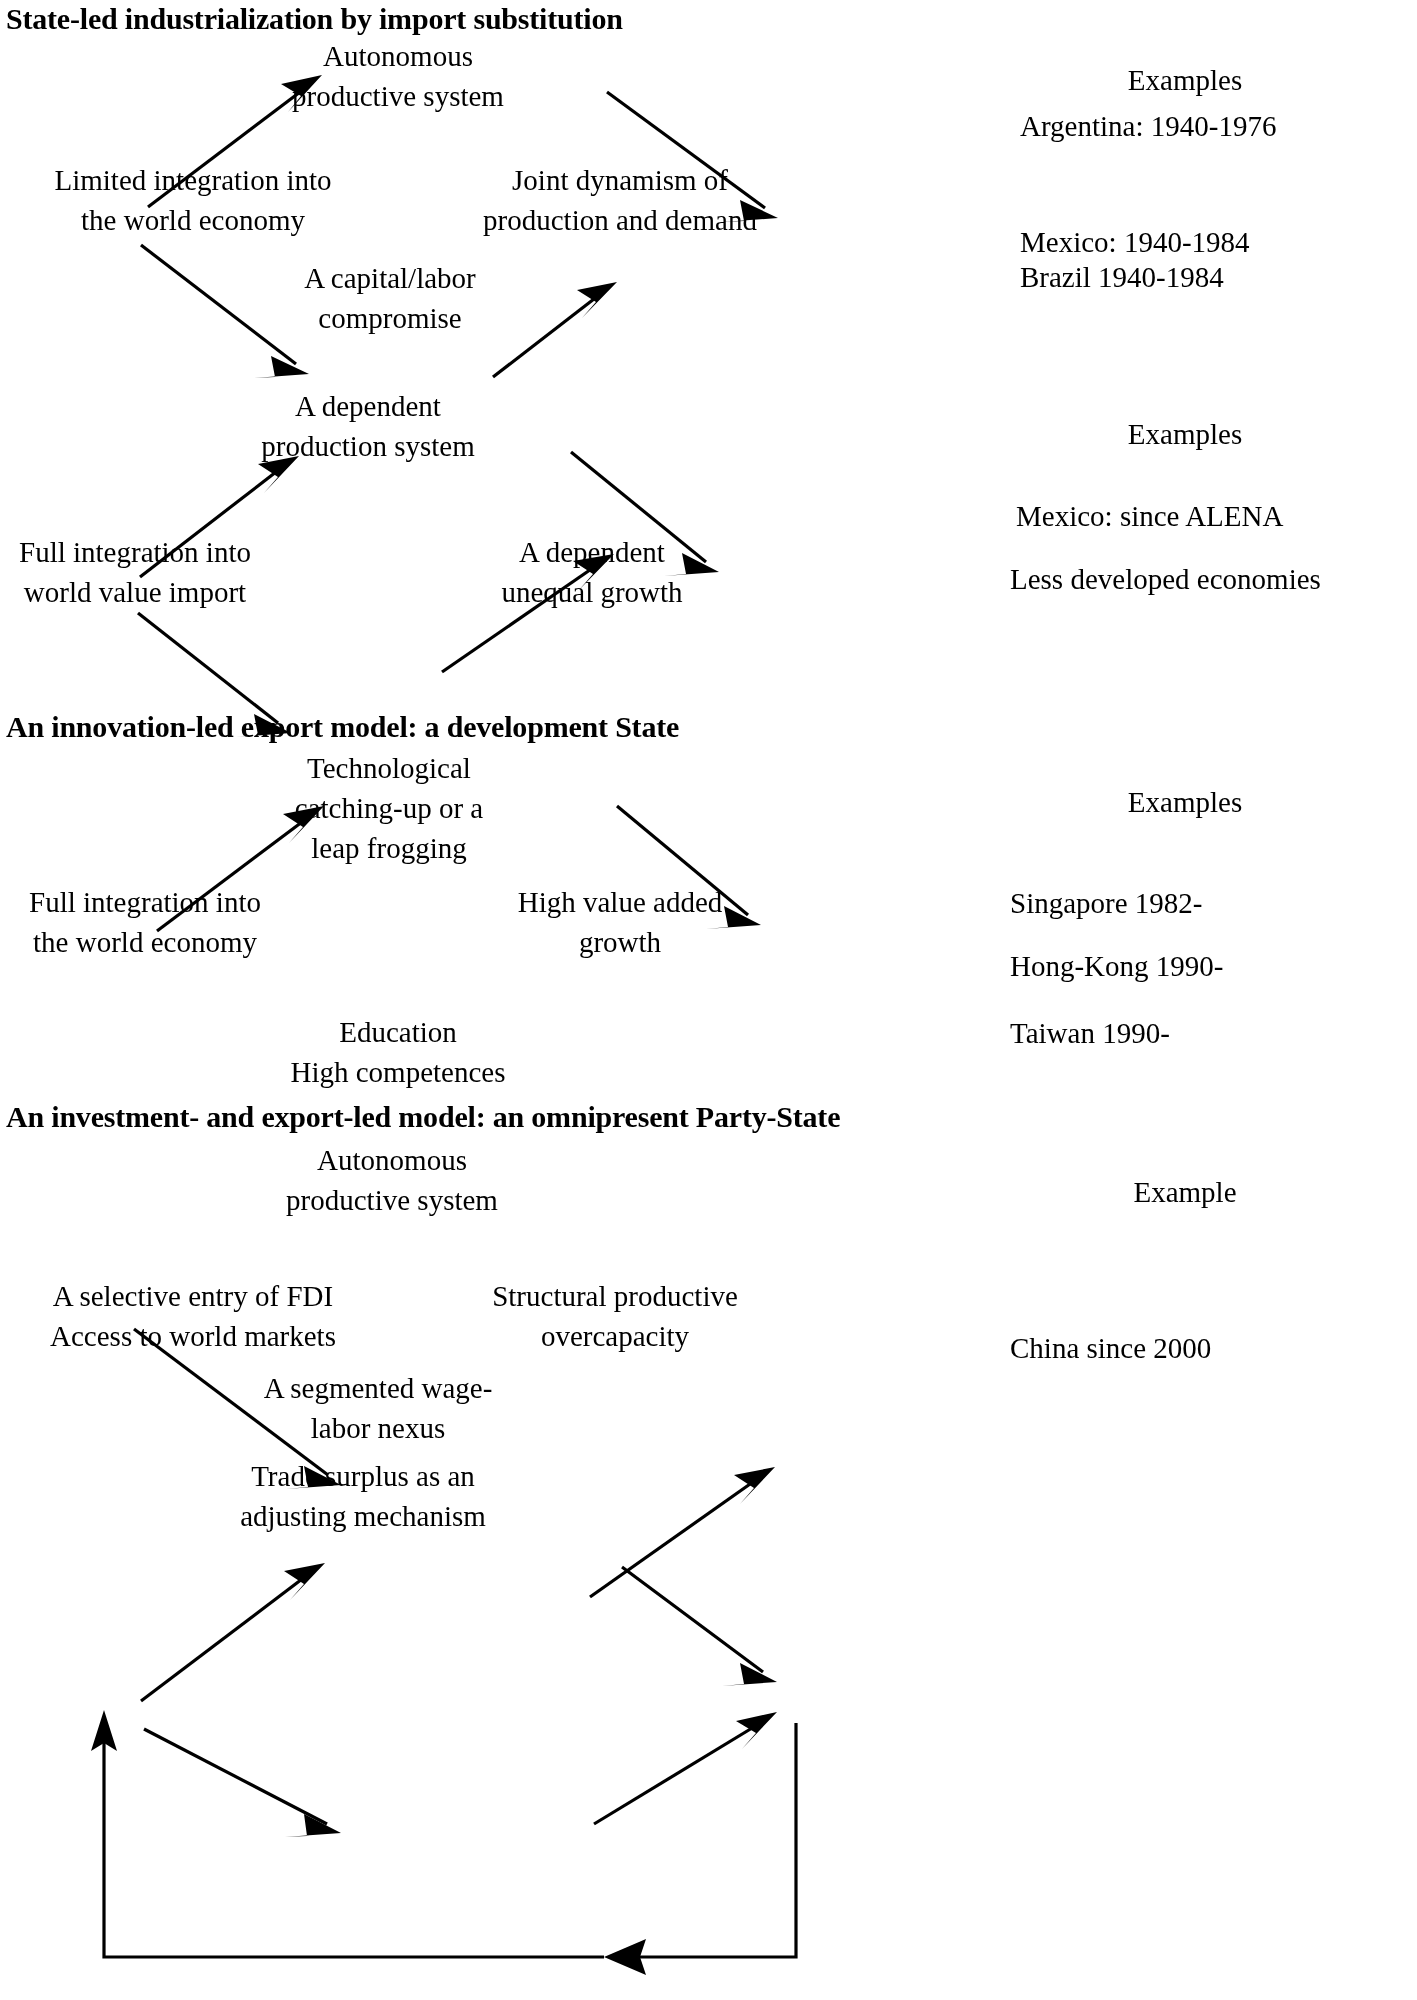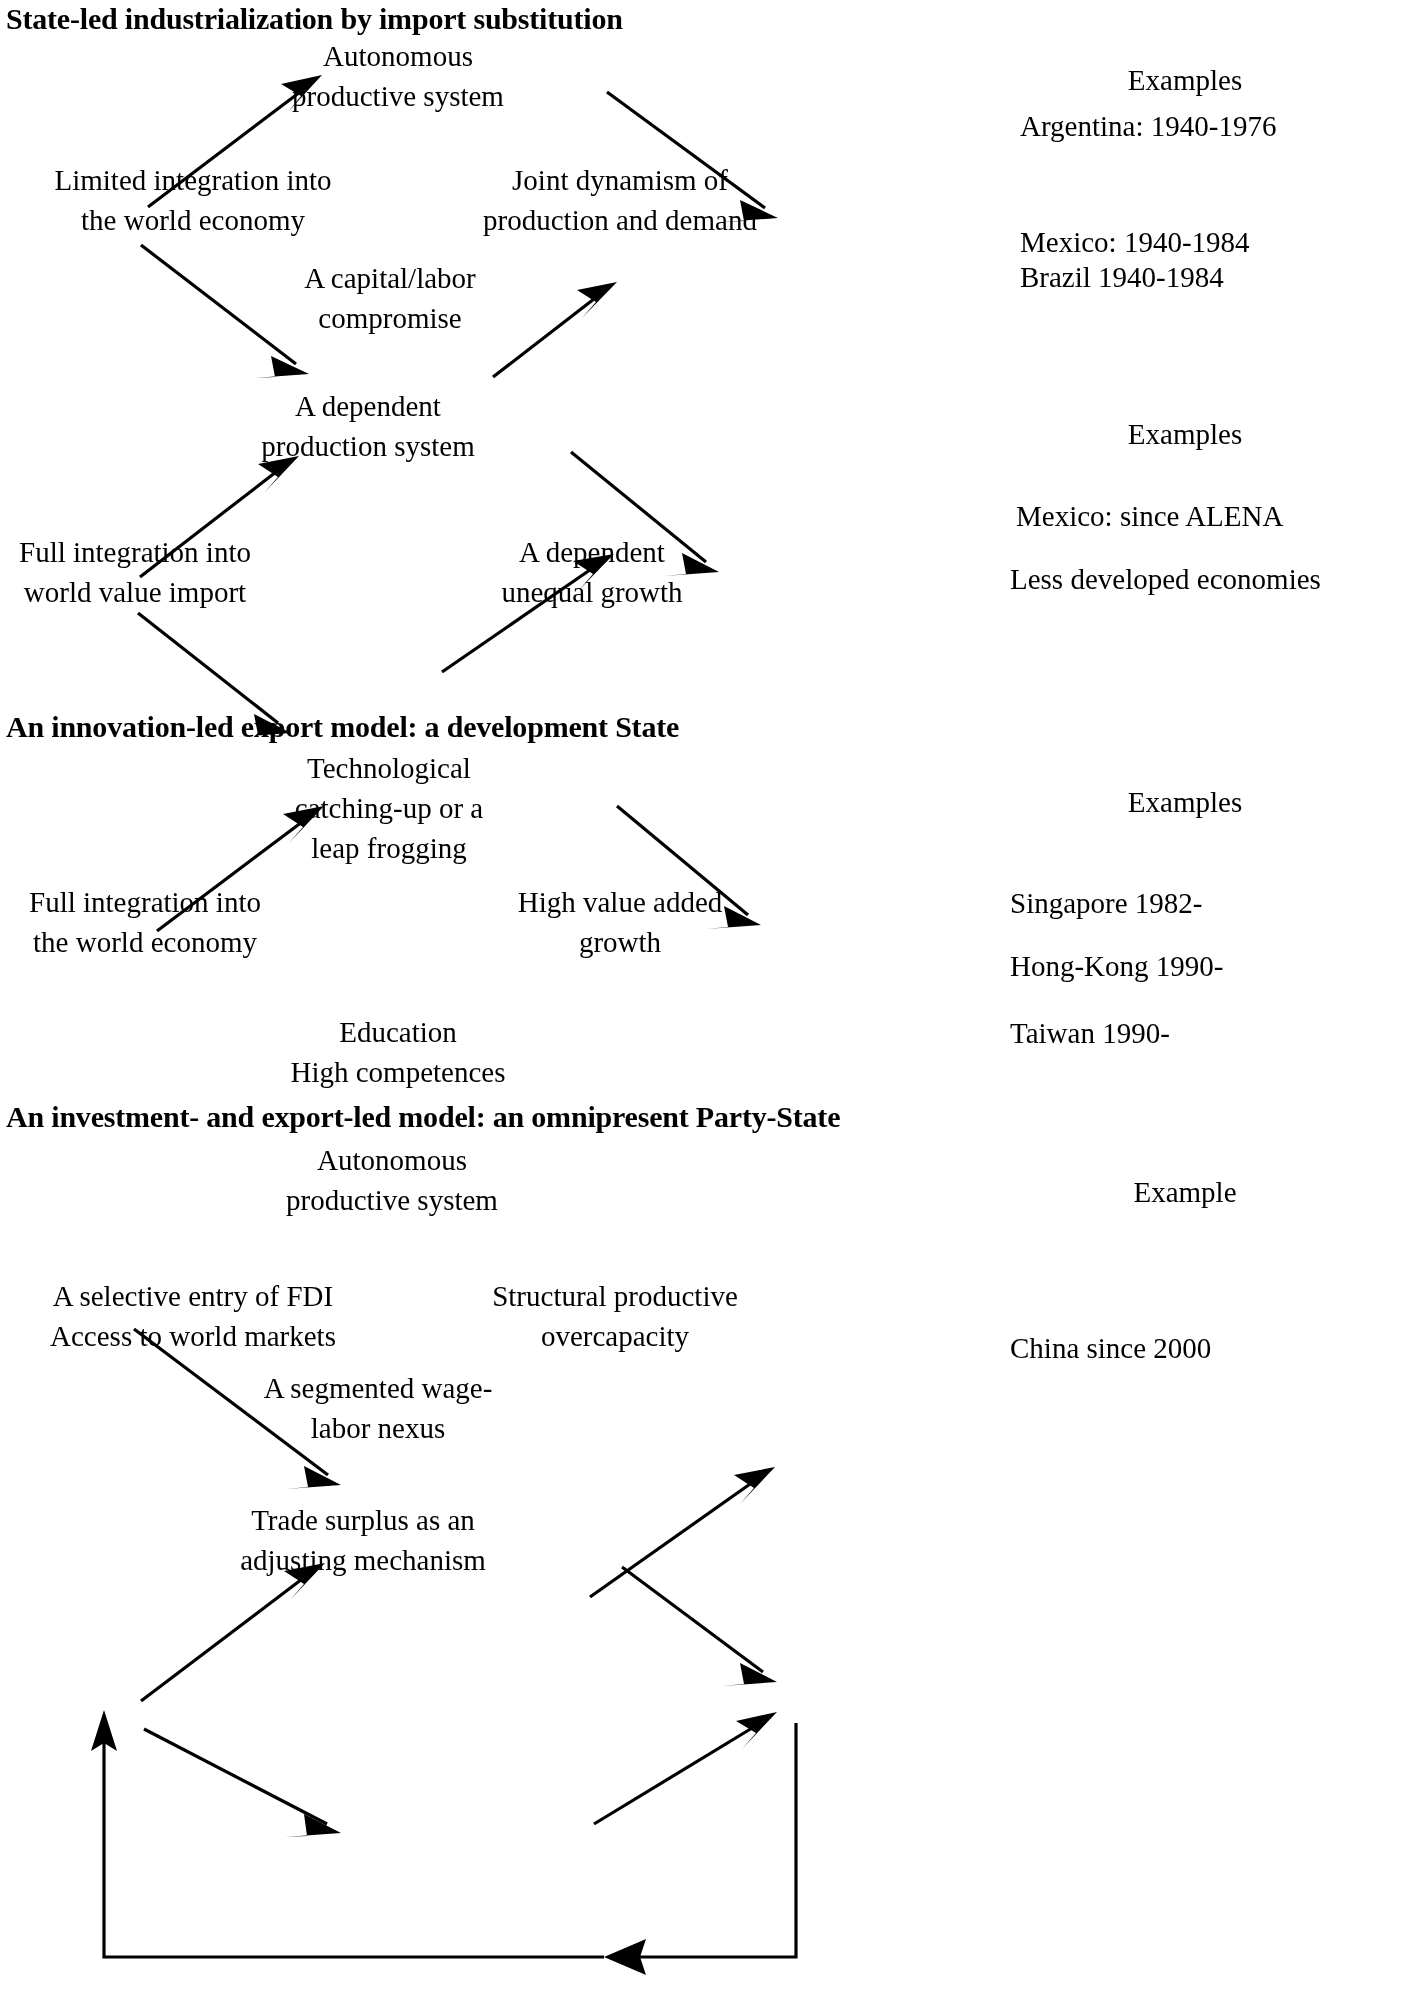--- a/index.html
+++ b/index.html
@@ -241,21 +241,21 @@
   <div class="node" style="left:470px; top:1276px; width:290px;">
     <div>Structural productive</div>
     <div>overcapacity</div>
   </div>
 
   <div class="node" style="left:248px; top:1368px; width:260px;">
     <div>A segmented wage-</div>
     <div>labor nexus</div>
   </div>
 
-  <div class="node" style="left:228px; top:1500px; width:270px;">
+  <div class="node" style="left:228px; top:1456px; width:270px;">
     <div>Trade surplus as an</div>
     <div>adjusting mechanism</div>
   </div>
 
   <div class="ex-head" style="left:1020px; top:1172px; width:330px;">Example</div>
   <div class="ex-item" style="left:1010px; top:1282px;margin-top:46px;">China since 2000</div>
 
 </div>
 
 </body></html>

